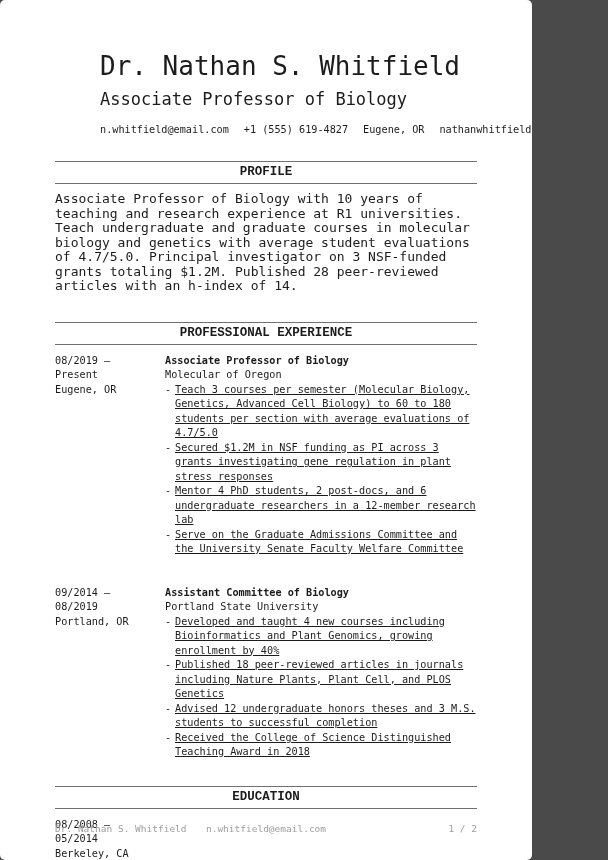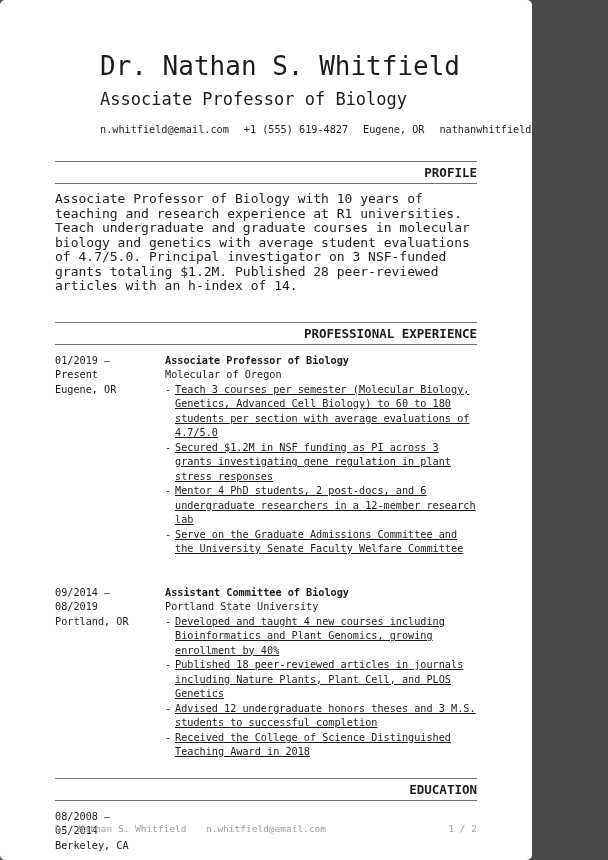--- a/index.html
+++ b/index.html
@@ -22,28 +22,29 @@
   .hdr { margin: 51px 0 0 45px; }
   .name { font-size: 26px; line-height: 30px; font-weight: normal; letter-spacing: 0; white-space: nowrap; }
   .subtitle { font-size: 17px; line-height: 20px; margin-top: 8px; white-space: nowrap; }
   .contact { font-size: 10.2px; line-height: 13px; margin-top: 14px; display: flex; gap: 15px; white-space: nowrap; }
 
   
   .sec-head {
     border-top: 1px solid #707070;
     border-bottom: 1px solid #707070;
     padding: 3px 0;
-    text-align: right;
+    text-align: center;
     font-weight: bold;
     font-size: 12.5px;
     line-height: 15px;
+    font-family: Liberation Mono, monospace;
   }
   .sec-profile   { margin-top: 25px; }
   .sec-exp       { margin-top: 28px; }
-  .sec-edu       { margin-top: 18px; }
+  .sec-edu       { margin-top: 26px; }
 
   .profile-body { margin-top: 8px; font-size: 13px; line-height: 14.5px; }
 
   
   .entry { display: grid; grid-template-columns: 110px 1fr; font-size: 10.2px; line-height: 14.5px; }
   .entry.first { margin-top: 9px; }
   .entry.next  { margin-top: 29px; }
   .col-left div { line-height: 14.5px; }
   .job-title { font-weight: bold; }
   .bullet { display: flex; }
@@ -79,21 +80,21 @@
     <section class="sec-profile">
       <div class="sec-head">PROFILE</div>
       <p class="profile-body">Associate Professor of Biology with 10 years of teaching and research experience at R1 universities. Teach undergraduate and graduate courses in molecular biology and genetics with average student evaluations of 4.7/5.0. Principal investigator on 3 NSF-funded grants totaling $1.2M. Published 28 peer-reviewed articles with an h-index of 14.</p>
     </section>
 
     <section class="sec-exp">
       <div class="sec-head">PROFESSIONAL EXPERIENCE</div>
 
       <div class="entry first">
         <div class="col-left">
-          <div>01/2019 –</div>
+          <div>08/2019 –</div>
           <div>Present</div>
           <div>Eugene, OR</div>
         </div>
         <div class="col-right">
           <div class="job-title">Associate Professor of Biology</div>
           <div>Molecular of Oregon</div>
           <div class="bullet">
             <span class="dash">-</span>
             <span class="btext">Teach 3 courses per semester (Molecular Biology, Genetics, Advanced Cell Biology) to 60 to 180 students per section with average evaluations of 4.7/5.0</span>
           </div>

